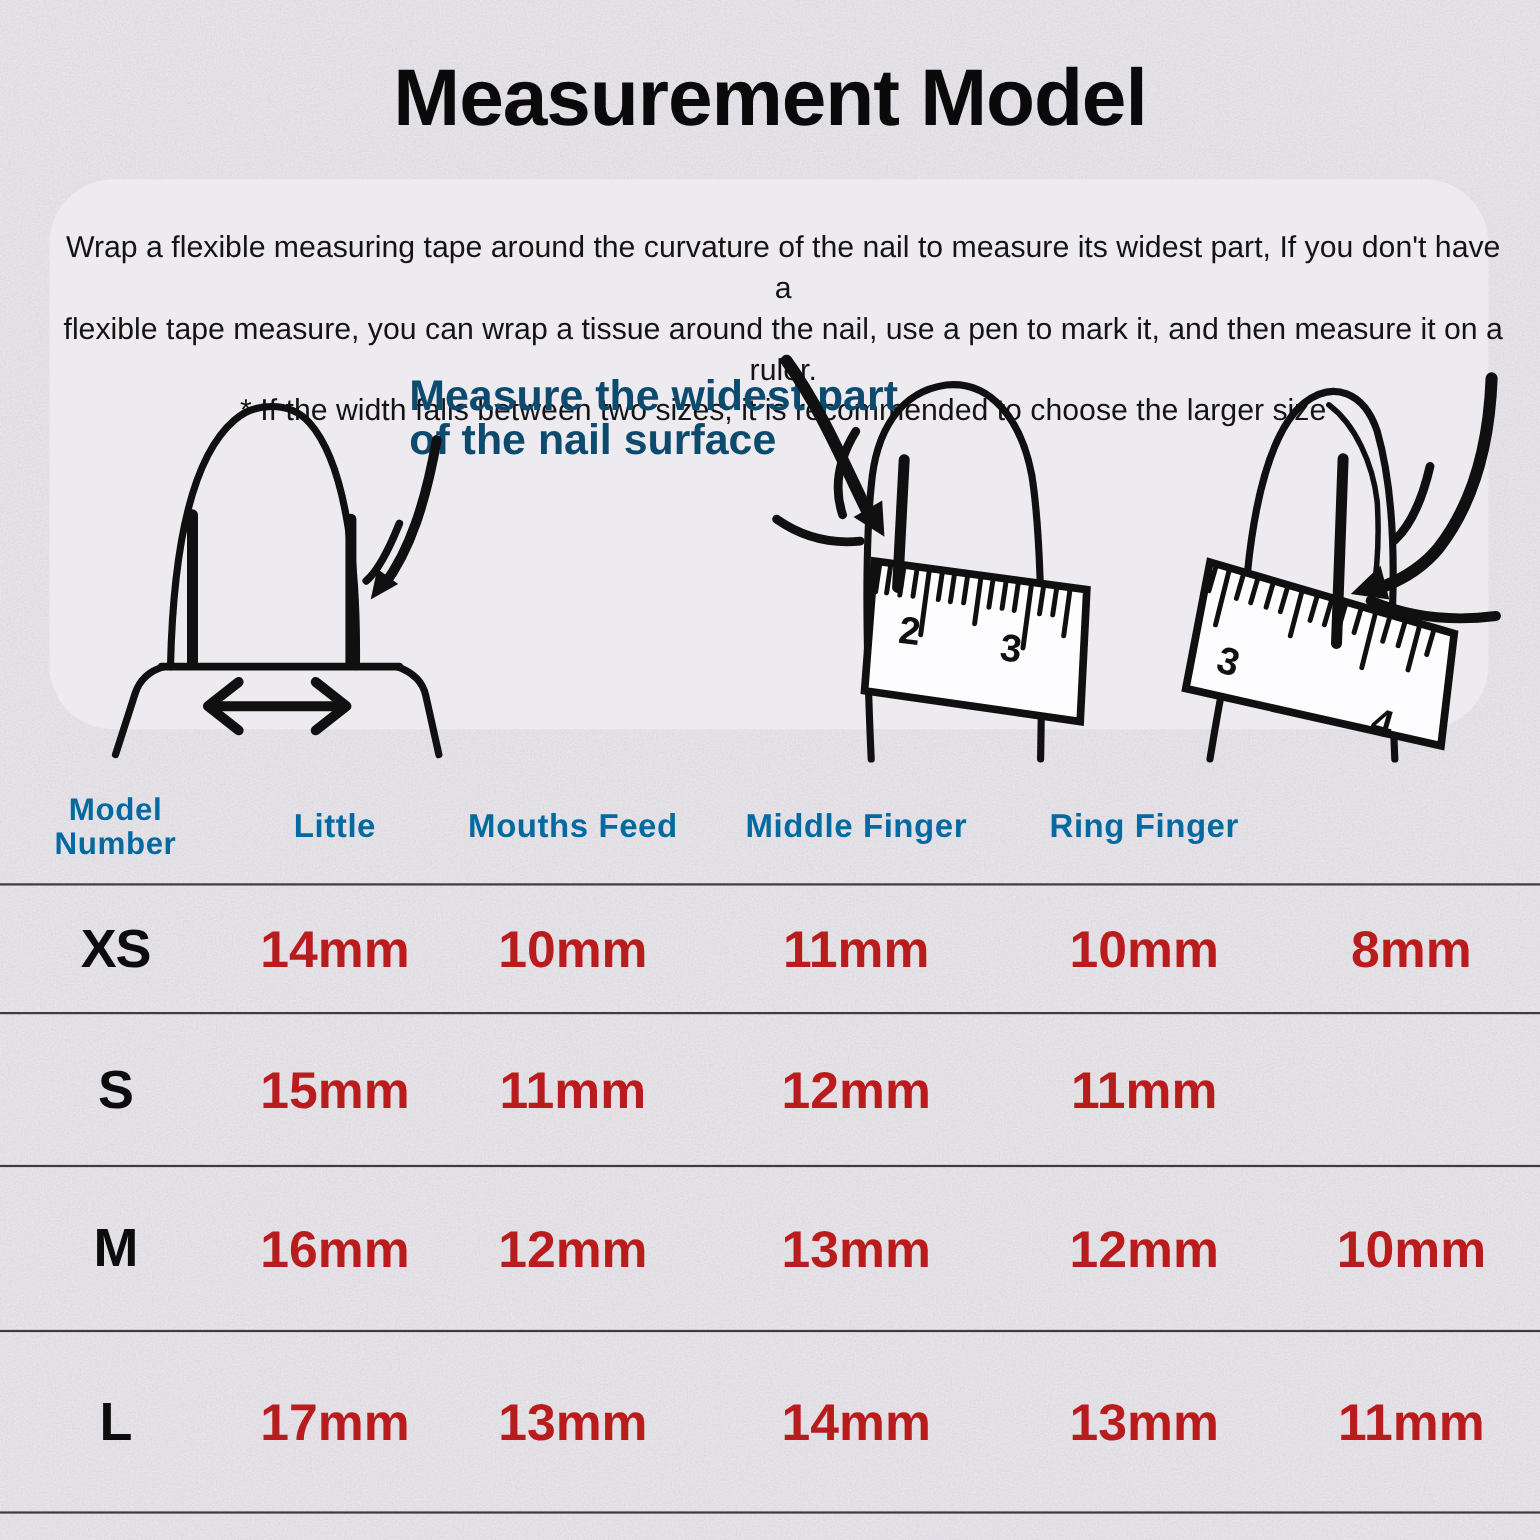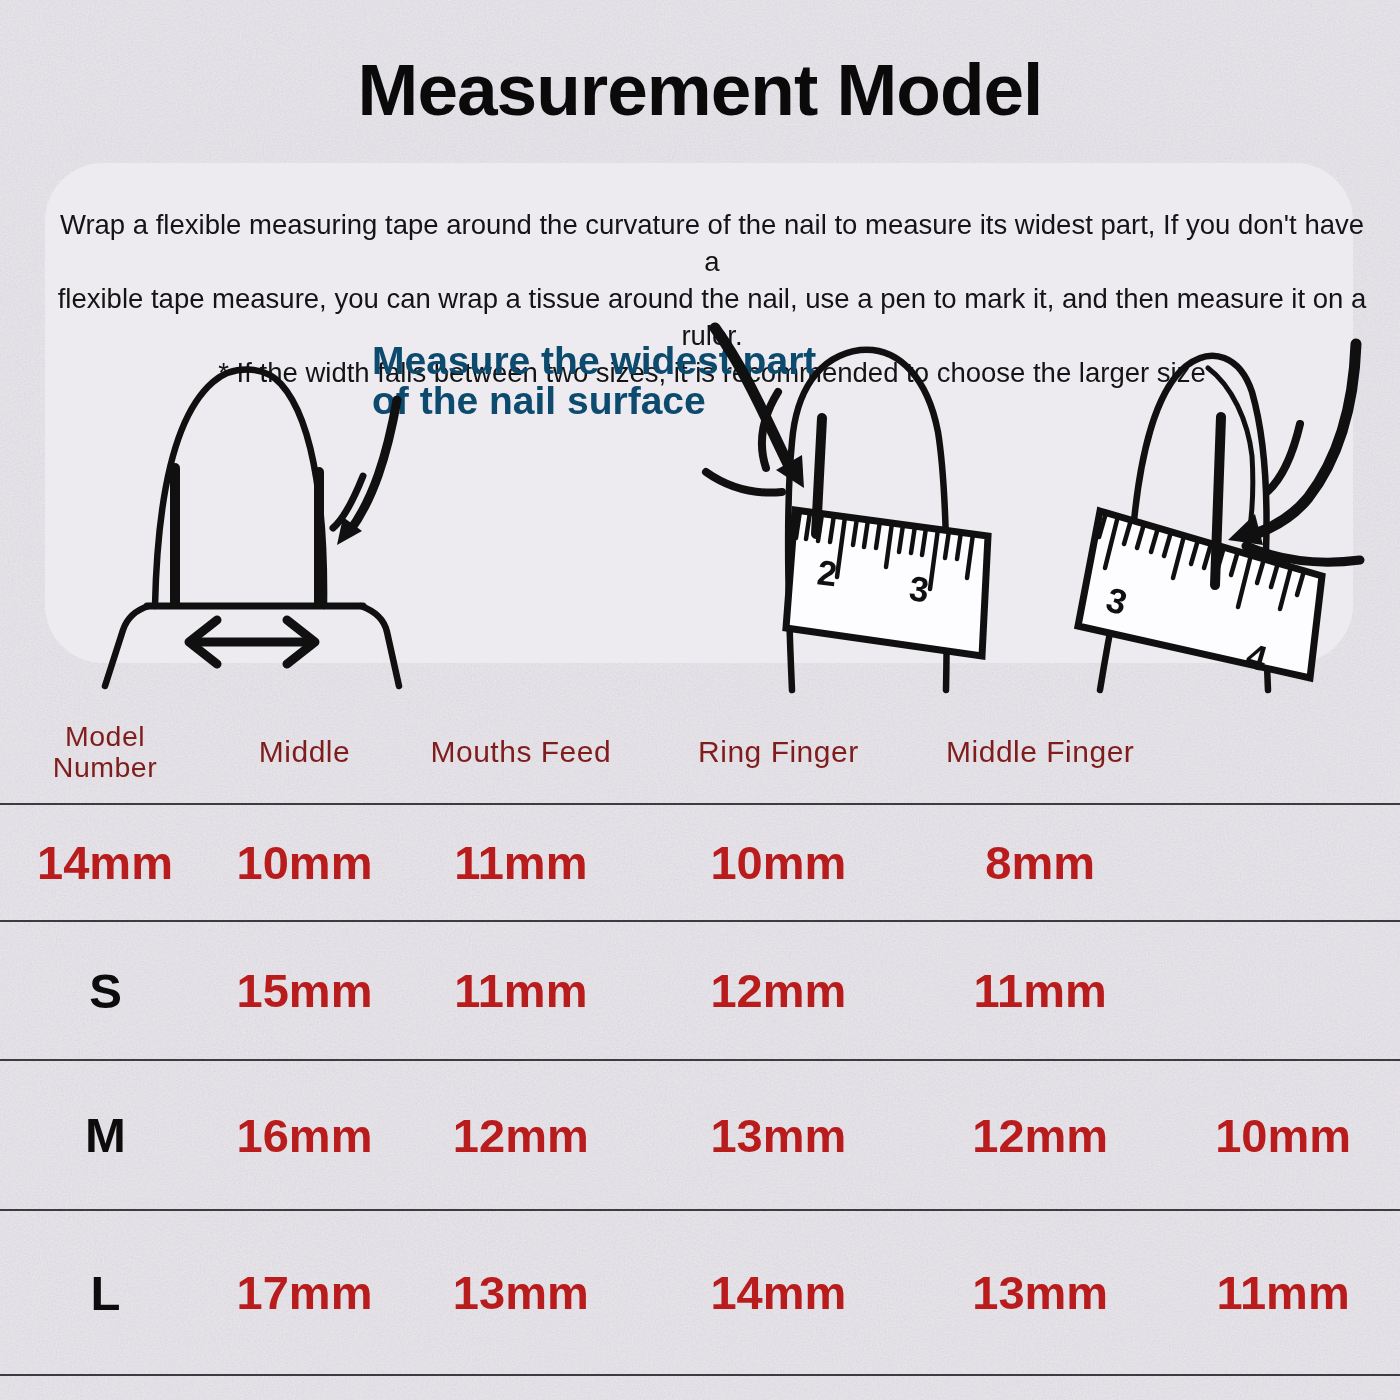--- a/index.html
+++ b/index.html
@@ -44,21 +44,21 @@
     grid-template-columns:15% 13.5% 17.4% 19.4% 18% 16.7%;
     align-items:center;
     border-bottom:2px solid #3d3a40;
   }
   .t-row.hdr{height:103px;}
   .t-row.r1{height:115px;}
   .t-row.r2{height:137px;}
   .t-row.r3{height:148px;}
   .t-row.r4{height:163px;}
   .t-cell{text-align:center;}
-  .th{font-size:30px;font-weight:400;color:#7f1d1d;letter-spacing:0.5px;}
+  .th{font-size:30px;font-weight:700;color:#0369a1;letter-spacing:0.5px;}
   .th-model{font-size:28.5px;line-height:31px;}
   .model-label{font-size:49px;font-weight:bold;color:#0c0c0c;letter-spacing:-1px;}
   .val{font-size:47px;font-weight:bold;color:#b91c1c;}
 </style>
 </head>
 <body>
 
 <div class="page">
 
   <svg class="bg-noise" width="1400" height="1400">
@@ -162,27 +162,28 @@
     <path d="M 186 220 Q 238 242 300 234" stroke-width="9"></path>
     <polygon class="arrowhead" points="168,214 195,188 203,219"></polygon>
   </svg>
 
   <div class="size-table">
     <div class="t-row hdr">
       <div class="t-cell th th-model">
         <div>Model</div>
         <div>Number</div>
       </div>
-      <div class="t-cell th">Middle</div>
+      <div class="t-cell th">Little</div>
       <div class="t-cell th">Mouths Feed</div>
+      <div class="t-cell th">Middle Finger</div>
       <div class="t-cell th">Ring Finger</div>
-      <div class="t-cell th">Middle Finger</div>
     </div>
 
     <div class="t-row r1">
+      <div class="t-cell model-label">XS</div>
       <div class="t-cell val">14mm</div>
       <div class="t-cell val">10mm</div>
       <div class="t-cell val">11mm</div>
       <div class="t-cell val">10mm</div>
       <div class="t-cell val">8mm</div>
     </div>
 
     <div class="t-row r2">
       <div class="t-cell model-label">S</div>
       <div class="t-cell val">15mm</div>

